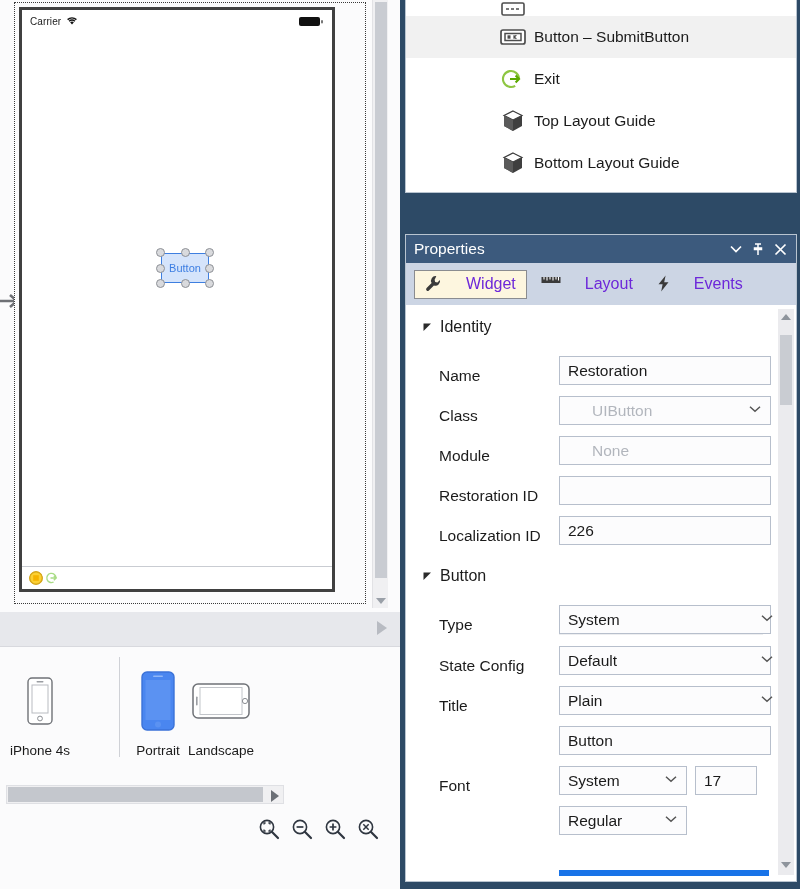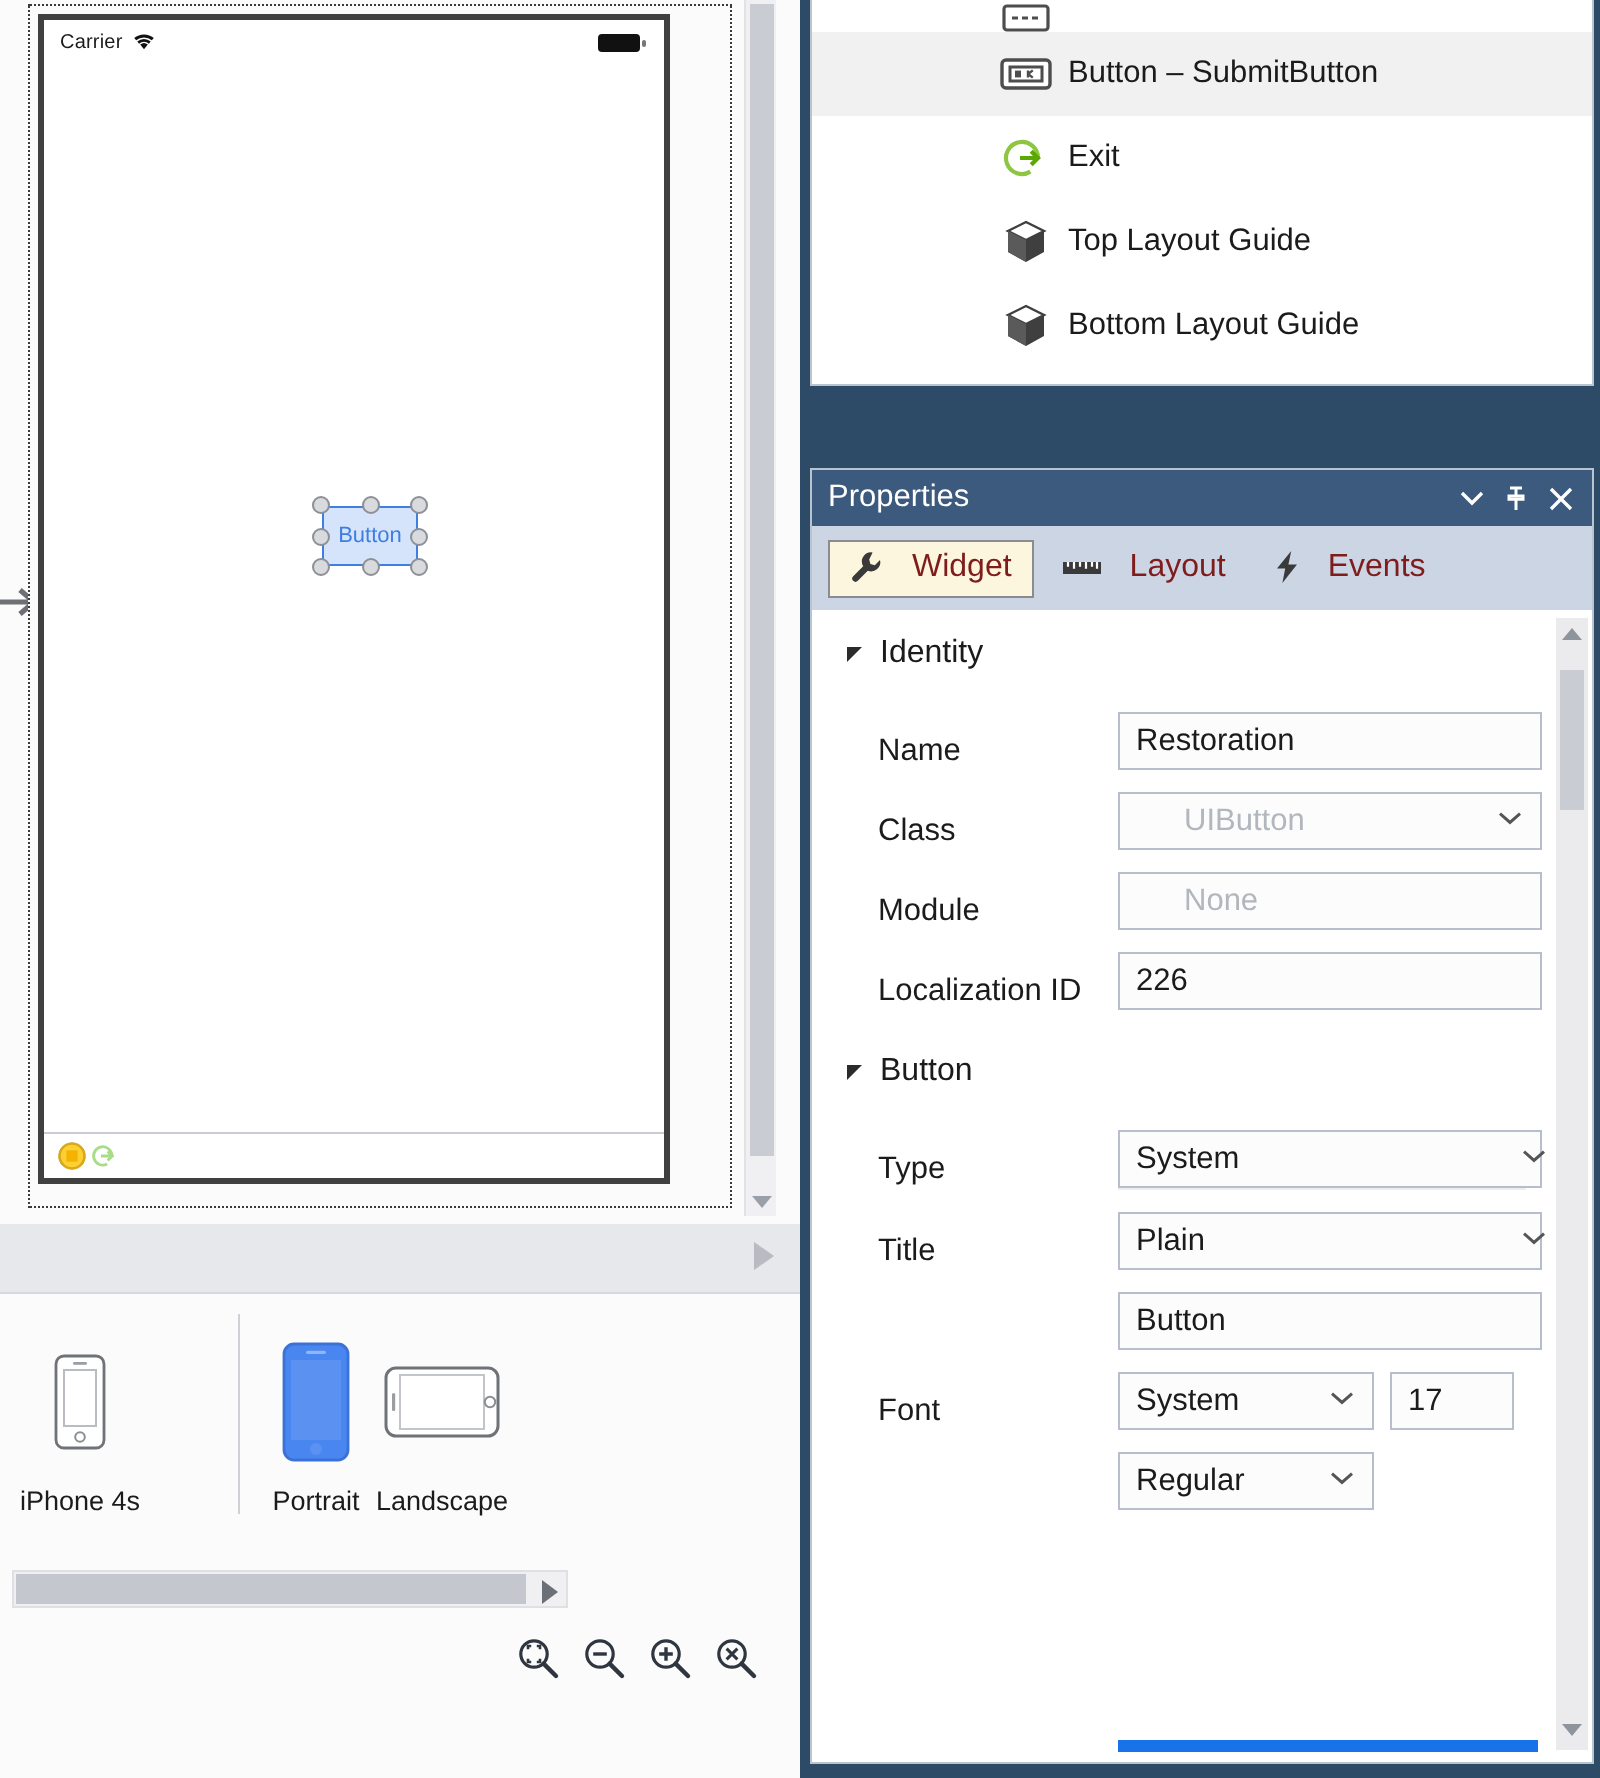--- a/index.html
+++ b/index.html
@@ -177,22 +177,22 @@
   #props-title {
     height: 28px; background: #3c5a7d; color: #ffffff;
     display: flex; align-items: center; padding-left: 8px; font-size: 15.5px;
   }
   #props-title-actions { margin-left: auto; display: flex; align-items: center; gap: 10px; padding-right: 9px; }
   #props-toolbar {
     height: 42px; background: #ccd5e4; display: flex; align-items: center;
     padding-left: 8px; gap: 4px;
   }
   .prop-tab {
-    display: flex; align-items: center; gap: 14px; padding: 4px 10px 5px;
-    font-size: 16px; color: #7f1d1d;
+    display: flex; align-items: flex-start; gap: 24px; padding: 4px 10px 5px;
+    font-size: 16px; color: #6d28d9;
   }
   .prop-tab.active { background: #fdf6df; border: 1px solid #8a8c90; }
   #props-body {
     position: relative; height: 575px; background: #ffffff; overflow: hidden;
   }
   .section-head {
     display: flex; align-items: center; gap: 8px;
     padding: 13px 0 9px 17px; font-size: 16px; color: #1b1b1b;
   }
   .field-row {
@@ -495,20 +495,24 @@
             <svg class="chev" width="12" height="8" viewBox="0 0 12 8">
               <path d="M1 1.8 L6 6.2 L11 1.8" fill="none" stroke="#555" stroke-width="1.5"></path>
             </svg>
           </span>
         </div>
         <div class="field-row">
           <span class="field-label">Module</span>
           <span class="ctl wide ph" placeholder="None">None</span>
         </div>
         <div class="field-row">
+          <span class="field-label">Restoration ID</span>
+          <span class="ctl wide"></span>
+        </div>
+        <div class="field-row">
           <span class="field-label">Localization ID</span>
           <span class="ctl wide">226</span>
         </div>
 
         <div class="section-head" style="padding-top:22px">
           <svg width="9" height="9" viewBox="0 0 9 9">
             <path d="M0.5 0.5 L8 0.5 L0.5 8 Z" fill="#2b2b2b"></path>
           </svg>
           <span>Button</span>
         </div>
@@ -517,20 +521,29 @@
           <span class="field-label">Type</span>
           <span class="ctl clip">
             <span>System</span>
             <svg class="chev-clip" width="12" height="8" viewBox="0 0 12 8">
               <path d="M1 1.8 L6 6.2 L11 1.8" fill="none" stroke="#555" stroke-width="1.5"></path>
             </svg>
           </span>
         </div>
         <div class="row-sep"></div>
 
+        <div class="field-row">
+          <span class="field-label">State Config</span>
+          <span class="ctl clip">
+            <span>Default</span>
+            <svg class="chev-clip" width="12" height="8" viewBox="0 0 12 8">
+              <path d="M1 1.8 L6 6.2 L11 1.8" fill="none" stroke="#555" stroke-width="1.5"></path>
+            </svg>
+          </span>
+        </div>
 
         <div class="field-row">
           <span class="field-label">Title</span>
           <span class="ctl clip">
             <span>Plain</span>
             <svg class="chev-clip" width="12" height="8" viewBox="0 0 12 8">
               <path d="M1 1.8 L6 6.2 L11 1.8" fill="none" stroke="#555" stroke-width="1.5"></path>
             </svg>
           </span>
         </div>

